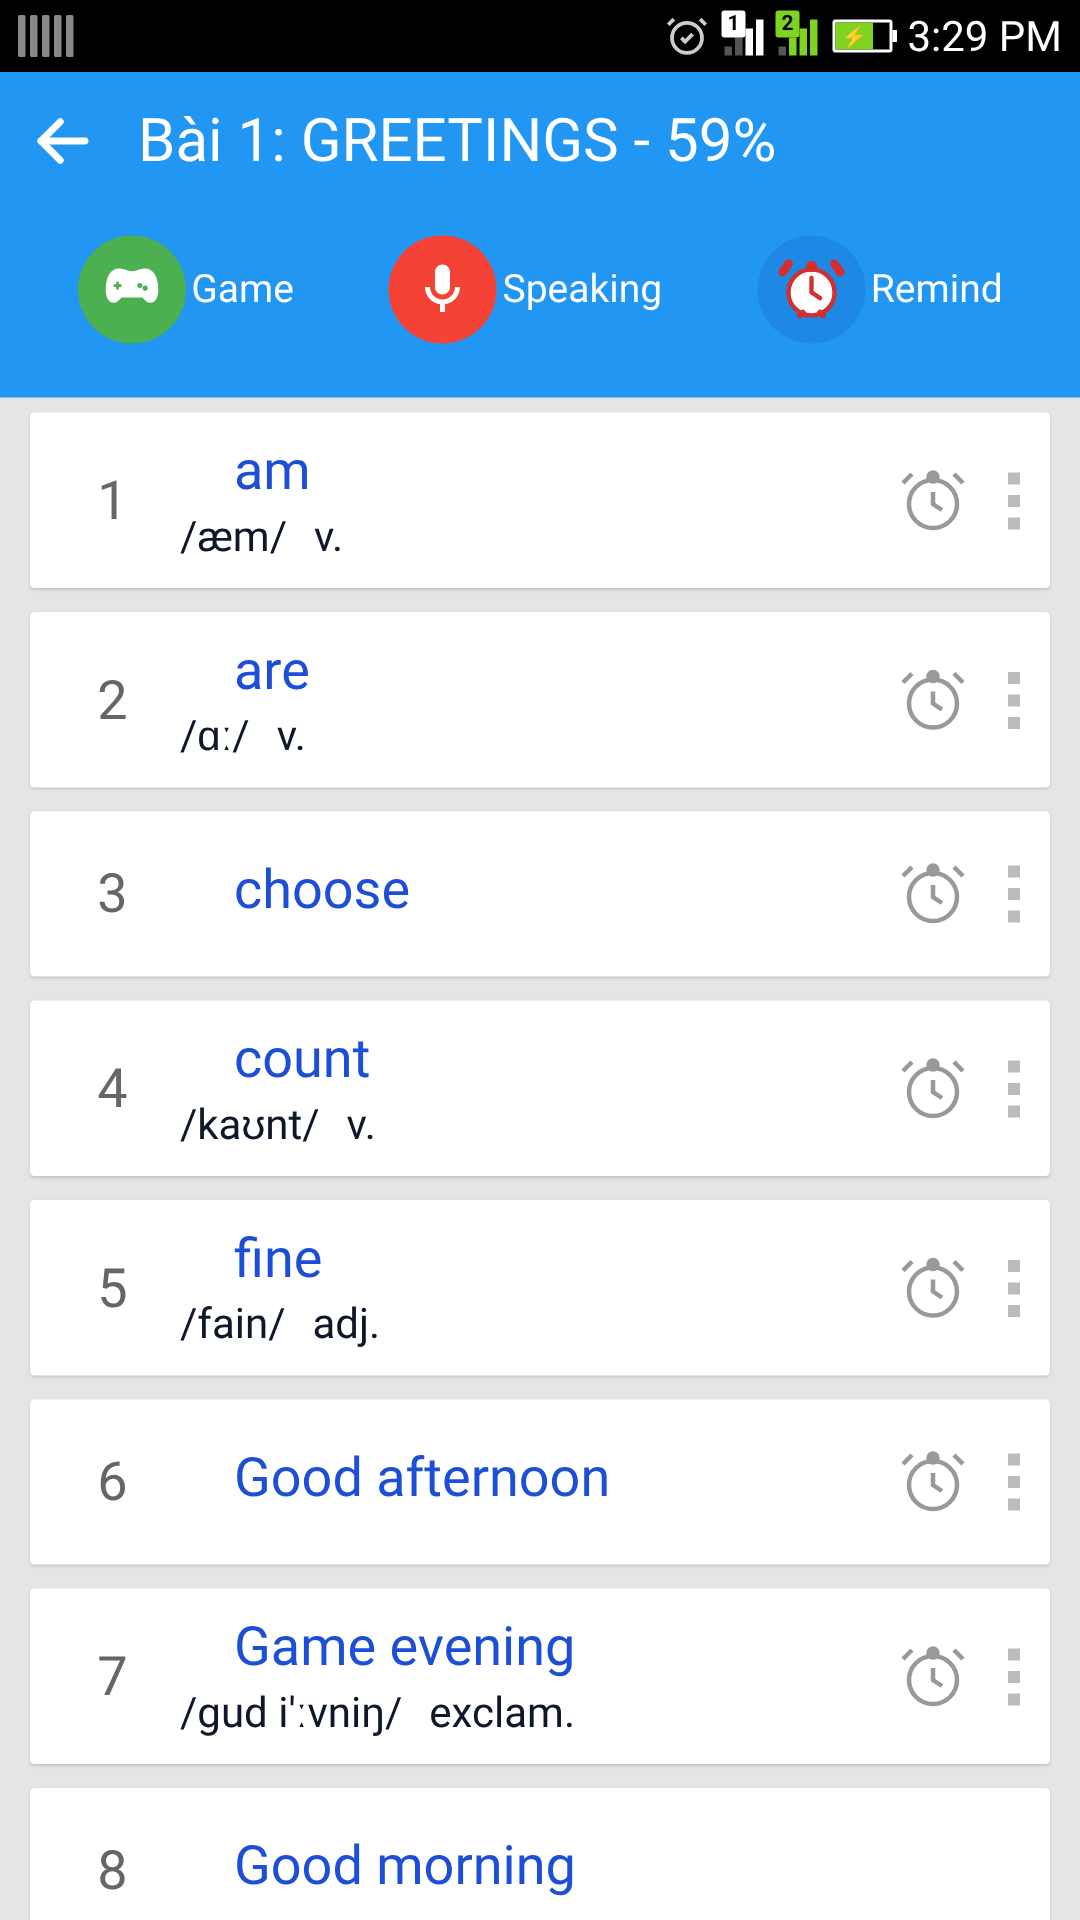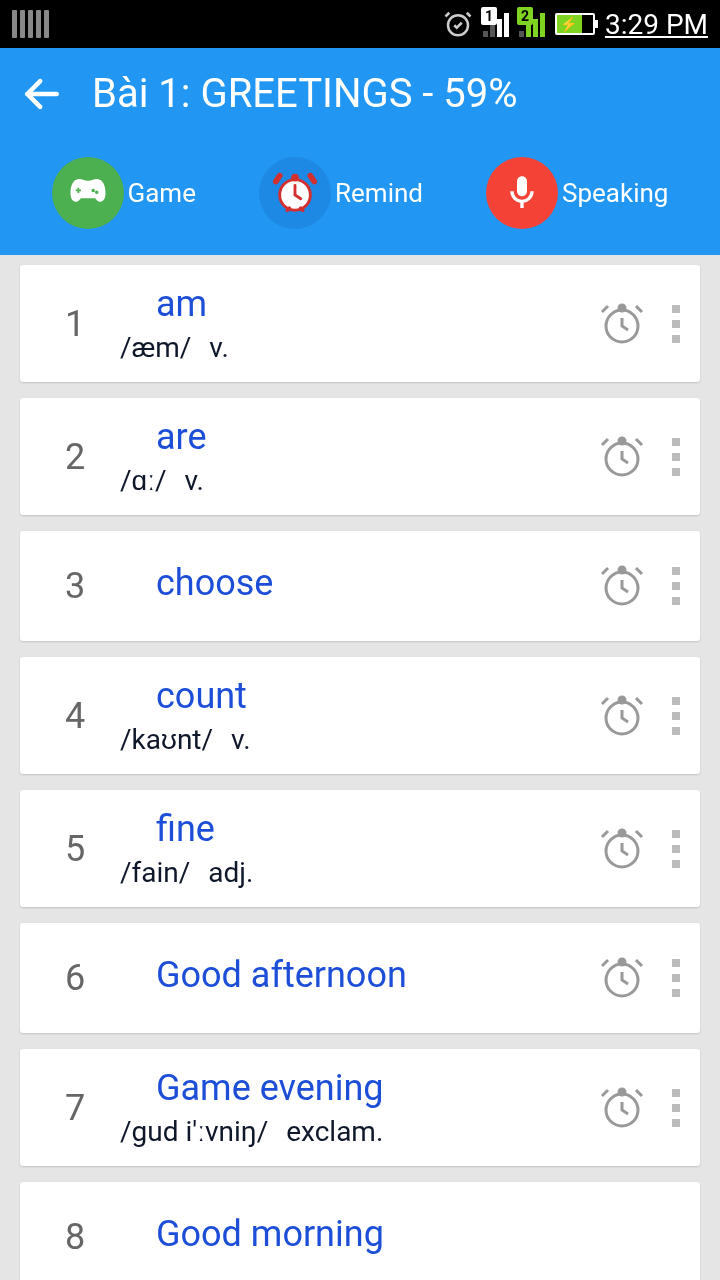--- a/index.html
+++ b/index.html
@@ -76,25 +76,25 @@
   }
   .battery .fill {
     width: 70%;
     height: 100%;
     background: #7fd321;
     display: flex;
     align-items: center;
     justify-content: center;
   }
   .battery .bolt { color: #000; font-size: 14px; }
-  .time { font-size: 28px; color: #fff; text-decoration: underline; }
+  .time { font-size: 28px; color: #fff; }
   
   .app-header {
     background: #2196f3;
-    padding: 22px 20px 6px 20px;
+    padding: 22px 20px 16px 20px;
   }
   .title-row {
     display: flex;
     align-items: center;
     gap: 28px;
     padding-bottom: 28px;
   }
   .back-arrow {
     width: 44px;
     height: 44px;
@@ -233,40 +233,40 @@
   <div class="action-row">
     <div class="action-btn">
       <div class="action-circle green">
         <svg width="42" height="42" viewBox="0 0 24 24" fill="#fff">
           <path d="M17 4c-2 0-3 1-5 1s-3-1-5-1C4 4 2 7 2 12c0 3 1 5 3 5 1.5 0 2-1 3-2h8c1 1 1.5 2 3 2 2 0 3-2 3-5 0-5-2-8-5-8zM8 11H7v1H6v-1H5v-1h1V9h1v1h1v1zm7-1.5c.55 0 1 .45 1 1s-.45 1-1 1-1-.45-1-1 .45-1 1-1zm2 3c-.55 0-1-.45-1-1s.45-1 1-1 1 .45 1 1-.45 1-1 1z"></path>
         </svg>
       </div>
       <span class="action-label">Game</span>
     </div>
     <div class="action-btn">
+      <div class="action-circle red">
+        <svg width="40" height="40" viewBox="0 0 24 24" fill="#fff">
+          <path d="M12 14c1.66 0 3-1.34 3-3V5c0-1.66-1.34-3-3-3S9 3.34 9 5v6c0 1.66 1.34 3 3 3z"></path>
+          <path d="M17 11c0 2.76-2.24 5-5 5s-5-2.24-5-5H5c0 3.53 2.61 6.43 6 6.92V21h2v-3.08c3.39-.49 6-3.39 6-6.92h-2z"></path>
+        </svg>
+      </div>
+      <span class="action-label">Speaking</span>
+    </div>
+    <div class="action-btn">
       <div class="action-circle blue">
         <svg width="46" height="46" viewBox="0 0 24 24">
           <circle cx="12" cy="13" r="8" fill="#fff" stroke="#d32f2f" stroke-width="1.5"></circle>
           <path d="M4 3l-2 3M22 6l-2-3" stroke="#d32f2f" stroke-width="3" stroke-linecap="round"></path>
           <circle cx="12" cy="4" r="2" fill="#d32f2f"></circle>
           <path d="M12 8v5l3 2" stroke="#d32f2f" stroke-width="1.5" fill="none" stroke-linecap="round"></path>
           <path d="M8 21l1-1M16 21l-1-1" stroke="#d32f2f" stroke-width="2" stroke-linecap="round"></path>
         </svg>
       </div>
       <span class="action-label">Remind</span>
     </div>
-    <div class="action-btn">
-      <div class="action-circle red">
-        <svg width="40" height="40" viewBox="0 0 24 24" fill="#fff">
-          <path d="M12 14c1.66 0 3-1.34 3-3V5c0-1.66-1.34-3-3-3S9 3.34 9 5v6c0 1.66 1.34 3 3 3z"></path>
-          <path d="M17 11c0 2.76-2.24 5-5 5s-5-2.24-5-5H5c0 3.53 2.61 6.43 6 6.92V21h2v-3.08c3.39-.49 6-3.39 6-6.92h-2z"></path>
-        </svg>
-      </div>
-      <span class="action-label">Speaking</span>
-    </div>
   </div>
 </div>
 
 <div class="list">
 
   <div class="card">
     <div class="card-num">1</div>
     <div class="card-body">
       <div class="word">am</div>
       <div class="phon"><span>/æm/</span><span class="pos">v.</span></div>

